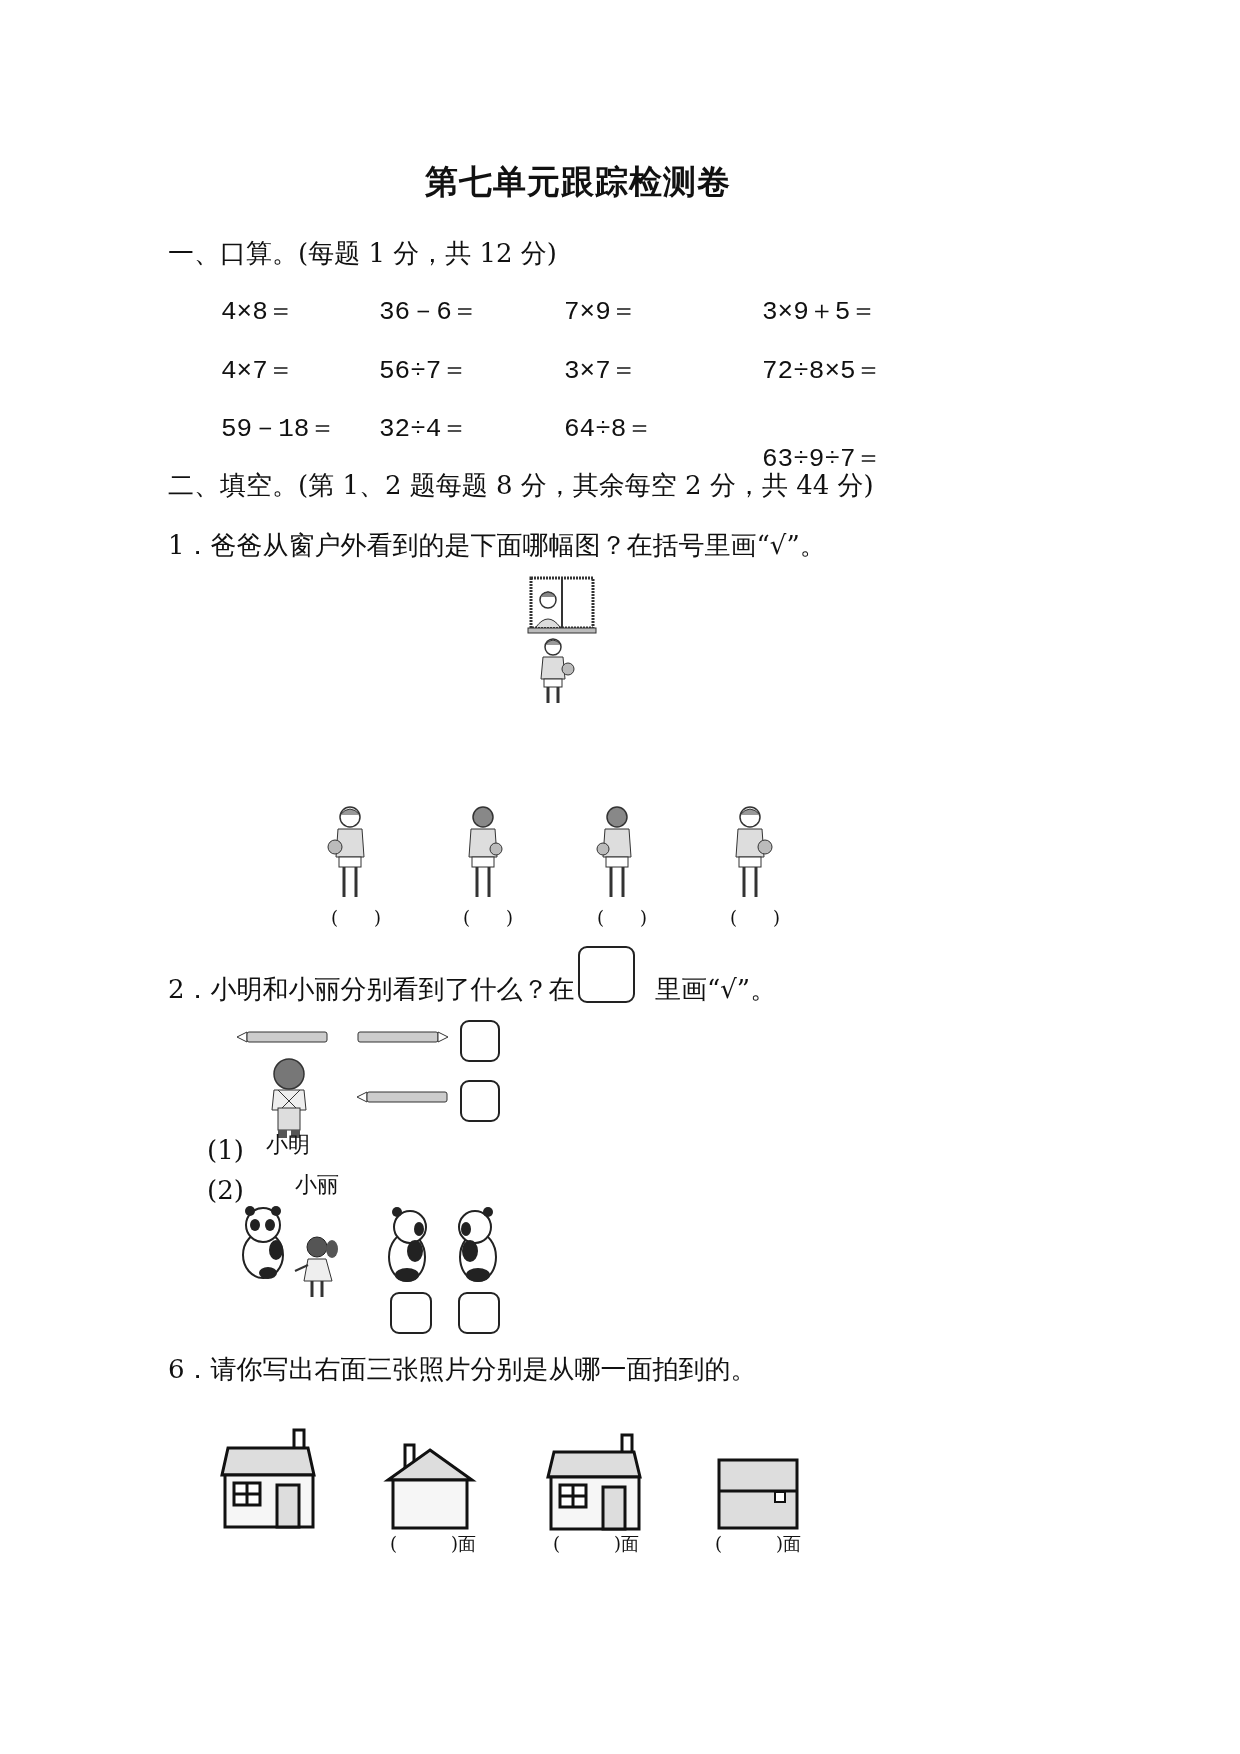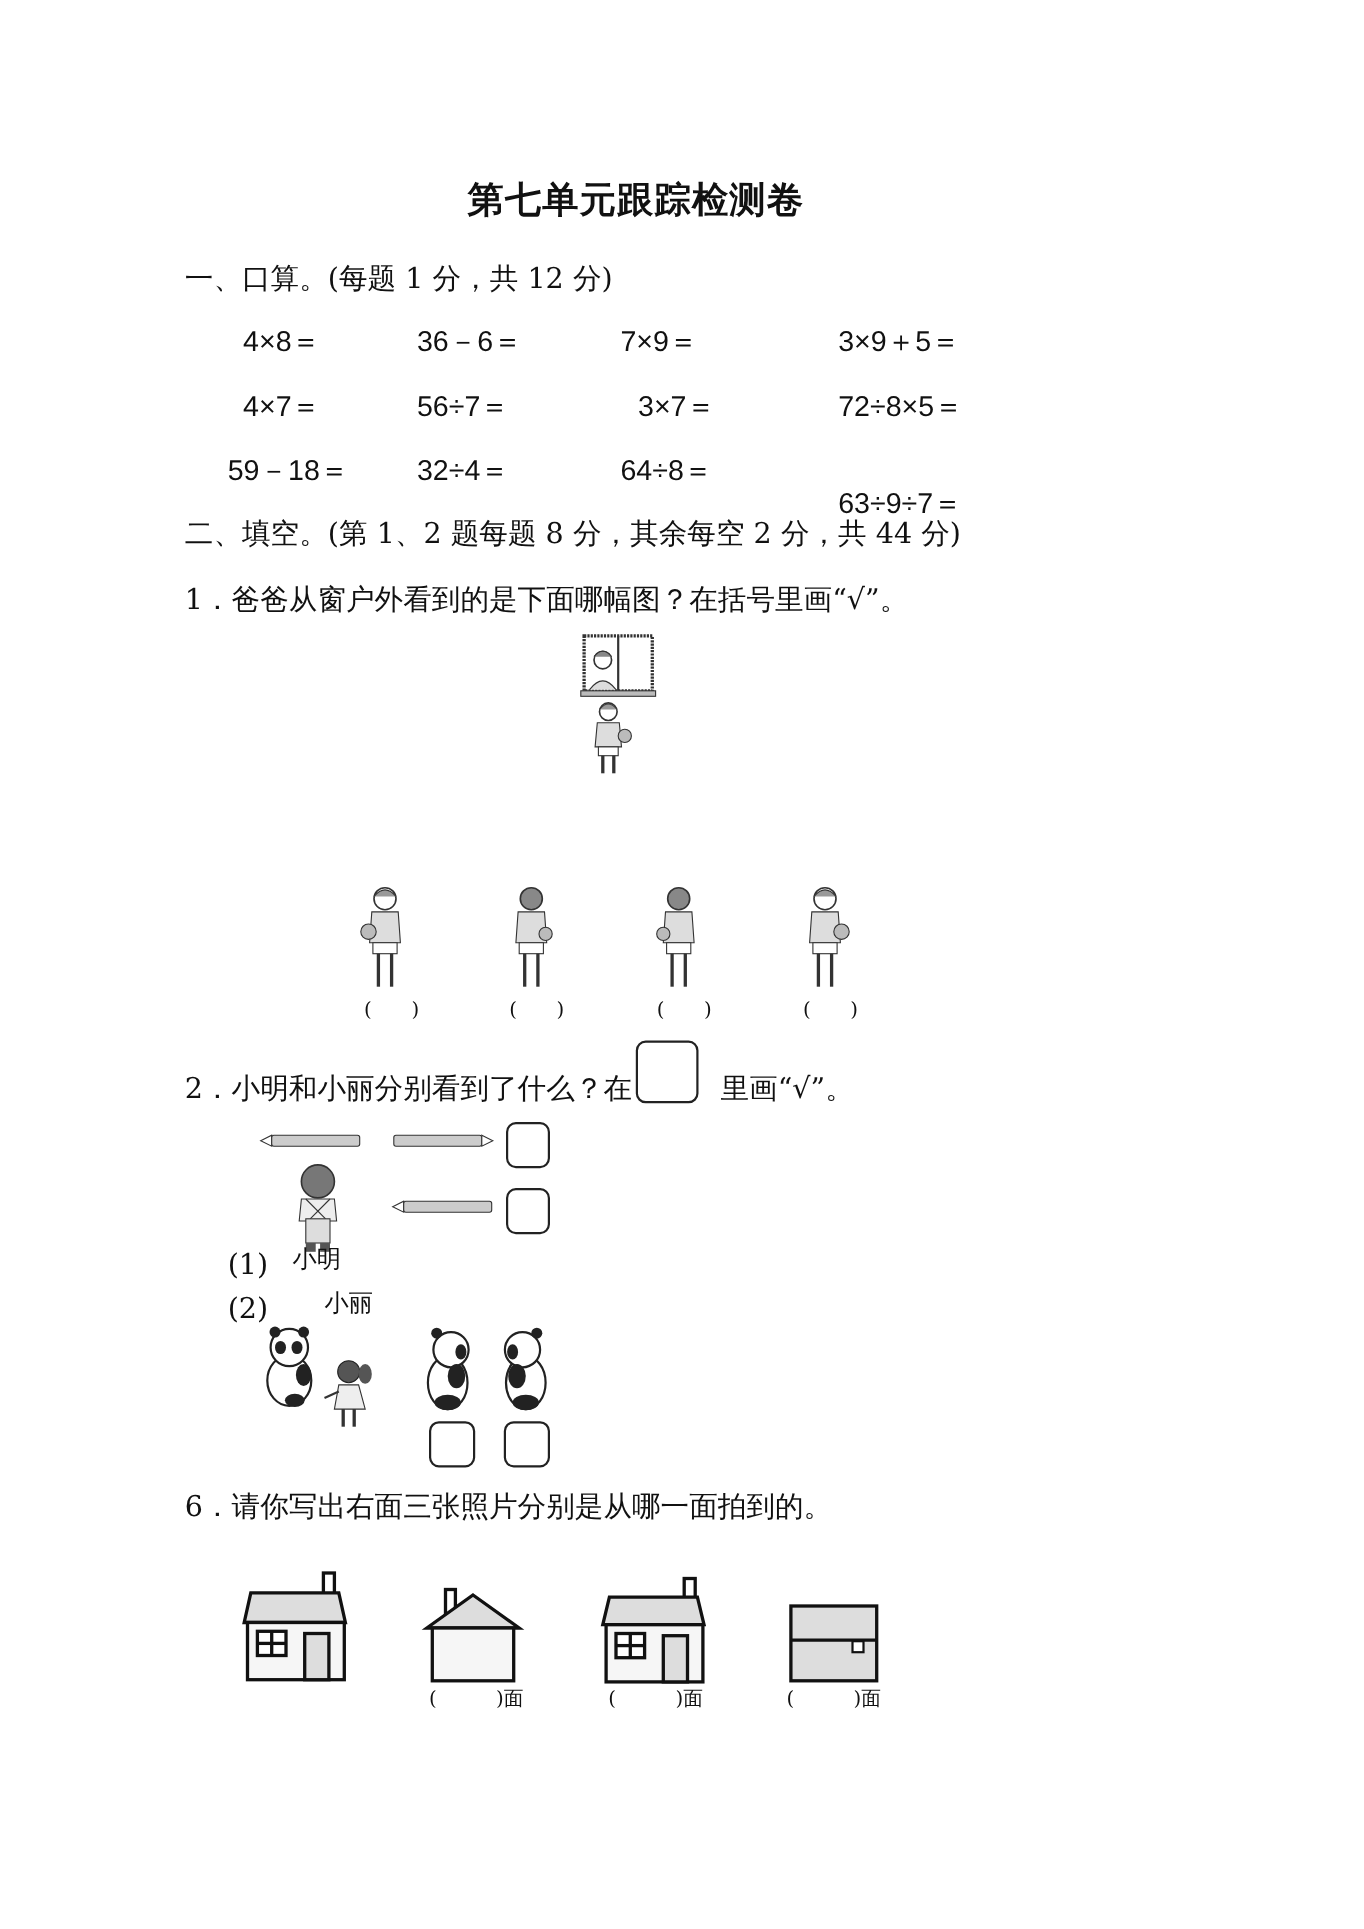--- a/index.html
+++ b/index.html
@@ -3,44 +3,44 @@
 <meta charset="utf-8">
 <style>
   html, body { margin:0; padding:0; background:#ffffff; }
   body { width:1240px; height:1754px; position:relative; overflow:hidden;
          font-family:"DejaVu Serif","Liberation Serif",serif; color:#111; }
   .abs { position:absolute; }
   .title { left:0; width:1156px; top:160px; text-align:center;
            font-family:"DejaVu Sans","Liberation Sans",sans-serif; font-weight:bold;
            font-size:33px; letter-spacing:1px; }
   .sec { font-size:26px; white-space:nowrap; }
-  .calc { font-size:26px; white-space:nowrap; font-family:Liberation Sans, sans-serif; }
+  .calc { font-size:26px; white-space:nowrap; font-family:Liberation Mono, monospace; }
   .paren { font-size:18px; white-space:nowrap; }
   .lbl { font-size:22px; white-space:nowrap; }
   .box { border:2px solid #222; border-radius:9px; background:#fff; }
   svg { position:absolute; overflow:visible; }
 </style>
 </head>
 <body>
 
 <div class="abs title">第七单元跟踪检测卷</div>
 
 <div class="abs sec" style="left:168px;top:236px;">一、口算。(每题 1 分，共 12 分)</div>
 
 <div class="abs calc" style="left:221px;top:293px;">4×8＝</div>
 <div class="abs calc" style="left:379px;top:293px;">36－6＝</div>
 <div class="abs calc" style="left:564px;top:293px;">7×9＝</div>
 <div class="abs calc" style="left:762px;top:293px;">3×9＋5＝</div>
 
 <div class="abs calc" style="left:221px;top:352px;">4×7＝</div>
 <div class="abs calc" style="left:379px;top:352px;">56÷7＝</div>
-<div class="abs calc" style="left:580px;top:352px;">3×7＝</div>
+<div class="abs calc" style="left:564px;top:352px;">3×7＝</div>
 <div class="abs calc" style="left:762px;top:352px;">72÷8×5＝</div>
 
-<div class="abs calc" style="left:207px;top:410px;">59－18＝</div>
+<div class="abs calc" style="left:221px;top:410px;">59－18＝</div>
 <div class="abs calc" style="left:379px;top:410px;">32÷4＝</div>
 <div class="abs calc" style="left:564px;top:410px;">64÷8＝</div>
 <div class="abs calc" style="left:762px;top:410px;margin-top:30px;">63÷9÷7＝</div>
 
 <div class="abs sec" style="left:168px;top:468px;">二、填空。(第 1、2 题每题 8 分，其余每空 2 分，共 44 分)</div>
 
 <div class="abs sec" style="left:168px;top:528px;">1．爸爸从窗户外看到的是下面哪幅图？在括号里画“√”。</div>
 
 <svg style="left:528px;top:575px;" width="70" height="135" viewBox="0 0 70 135">
   <rect x="3" y="3" width="62" height="50" fill="none" stroke="#333" stroke-width="3" stroke-dasharray="2 1"></rect>

